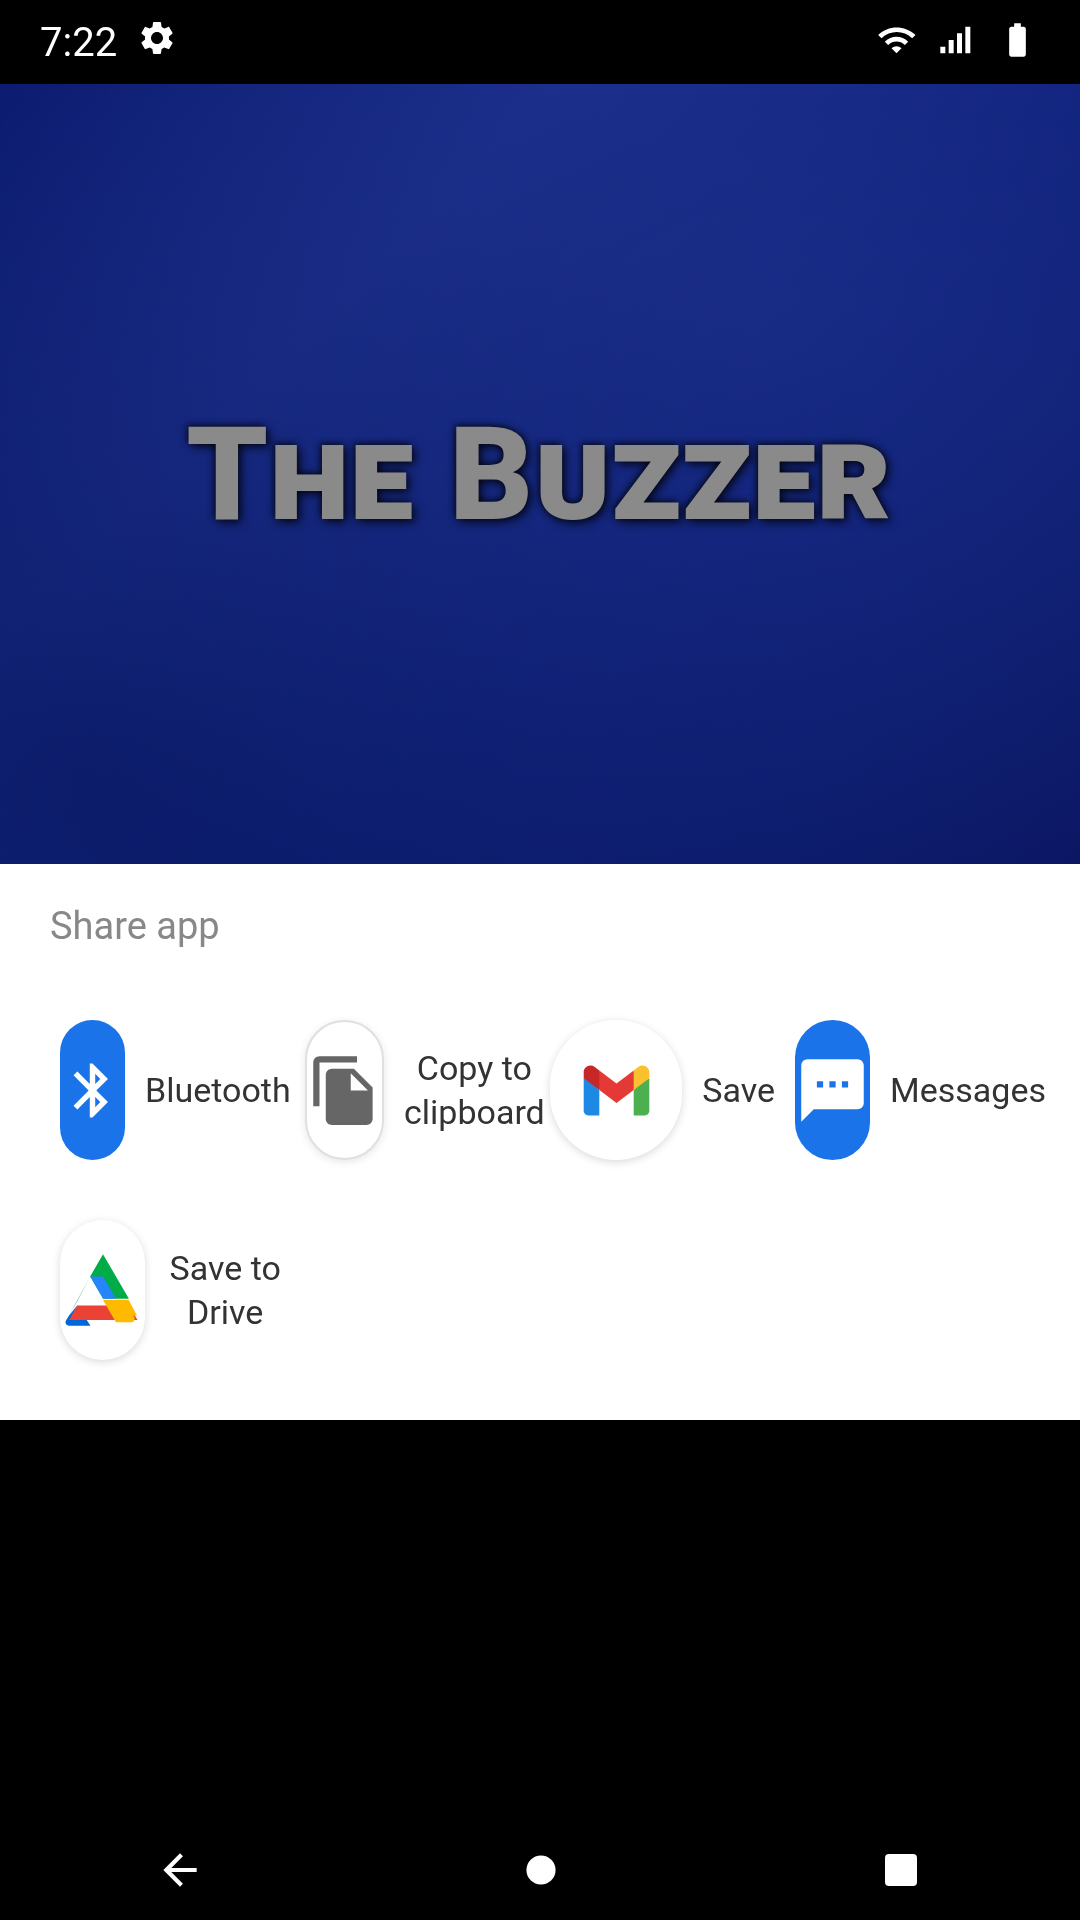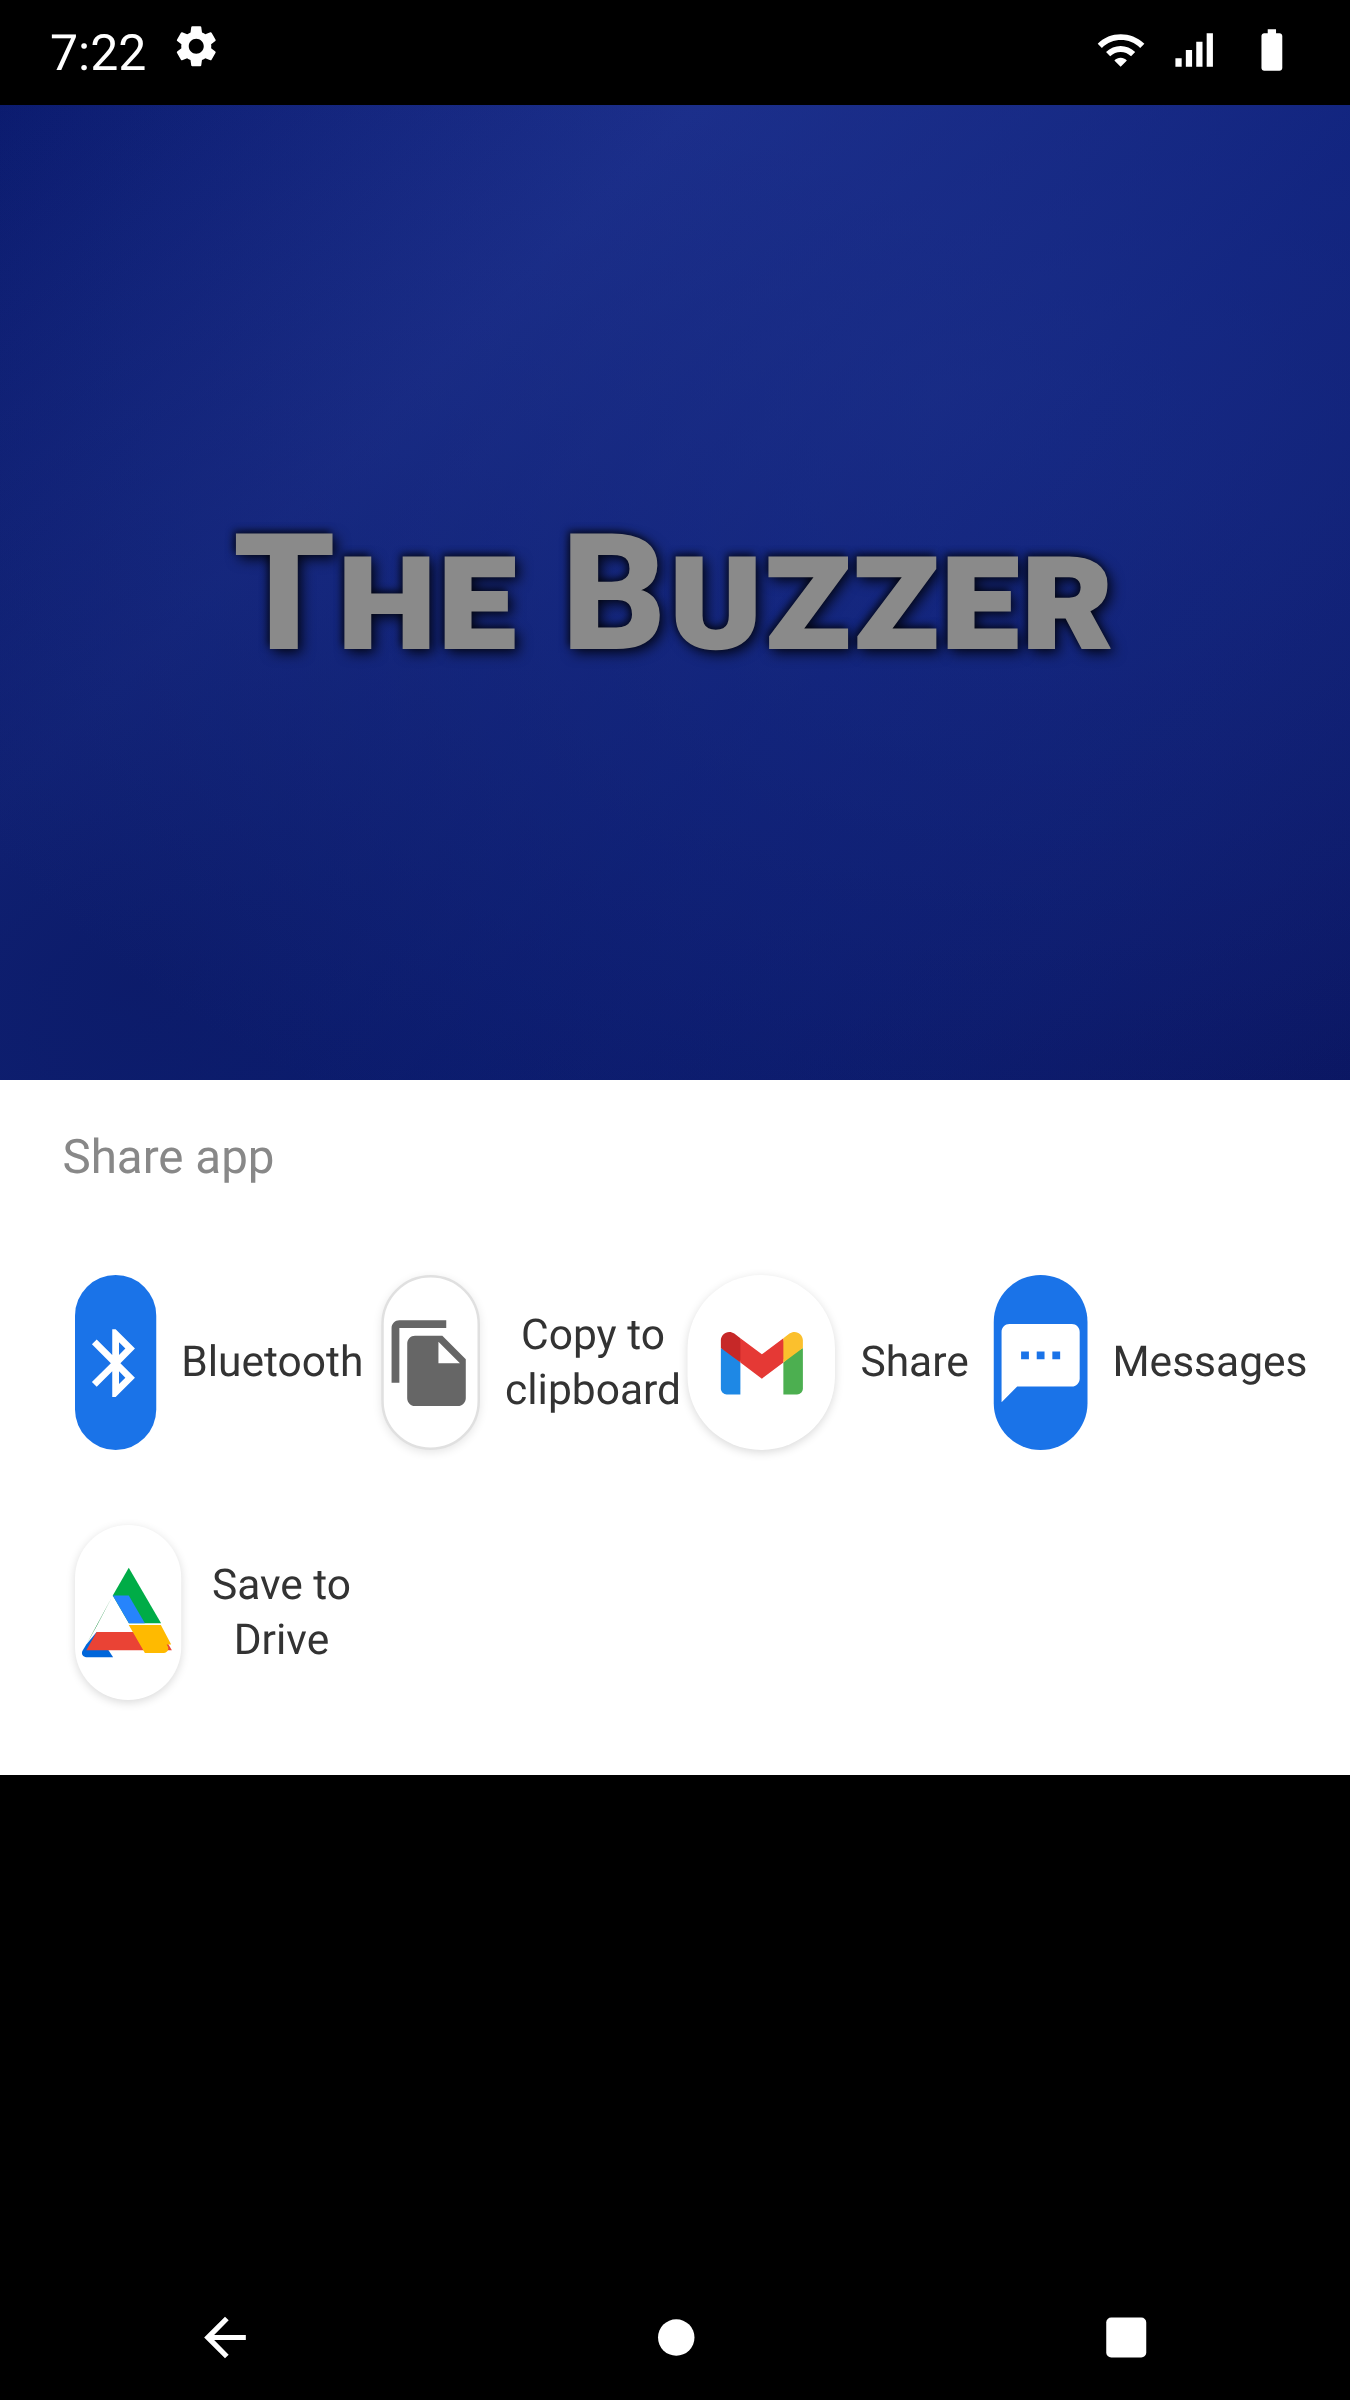--- a/index.html
+++ b/index.html
@@ -269,21 +269,21 @@
     <div class="share-item">
       <div class="share-icon icon-gmail">
         <svg width="75" height="75" viewBox="0 0 48 48">
           <path fill="#4caf50" d="M45,16.2l-5,2.75l-5,4.75L35,40h7c1.657,0,3-1.343,3-3V16.2z"></path>
           <path fill="#1e88e5" d="M3,16.2l3.614,1.71L13,23.7V40H6c-1.657,0-3-1.343-3-3V16.2z"></path>
           <polygon fill="#e53935" points="35,11.2 24,19.45 13,11.2 12,17 13,23.7 24,31.95 35,23.7 36,17"></polygon>
           <path fill="#c62828" d="M3,12.298V16.2l10,7.5V11.2L9.876,8.859C9.132,8.301,8.228,8,7.298,8h0 C4.924,8,3,9.924,3,12.298z"></path>
           <path fill="#fbc02d" d="M45,12.298V16.2l-10,7.5V11.2l3.124-2.341C38.868,8.301,39.772,8,40.702,8h0 C43.076,8,45,9.924,45,12.298z"></path>
         </svg>
       </div>
-      <span class="share-item-label">Share</span>
+      <span class="share-item-label">Save</span>
     </div>
 
     <div class="share-item">
       <div class="share-icon icon-messages">
         <svg width="75" height="75" viewBox="0 0 24 24" fill="white">
           <path d="M20,2H4C2.9,2,2,2.9,2,4v18l4-4h14c1.1,0,2-0.9,2-2V4C22,2.9,21.1,2,20,2z M9,11H7V9h2V11z M13,11h-2V9h2V11z M17,11h-2V9h2V11z"></path>
         </svg>
       </div>
       <span class="share-item-label">Messages</span>
     </div>

